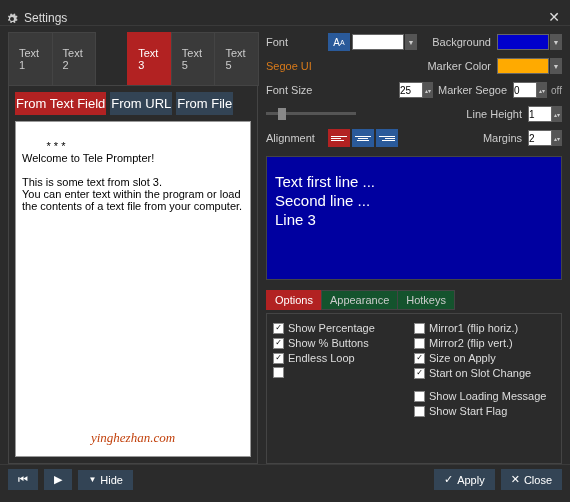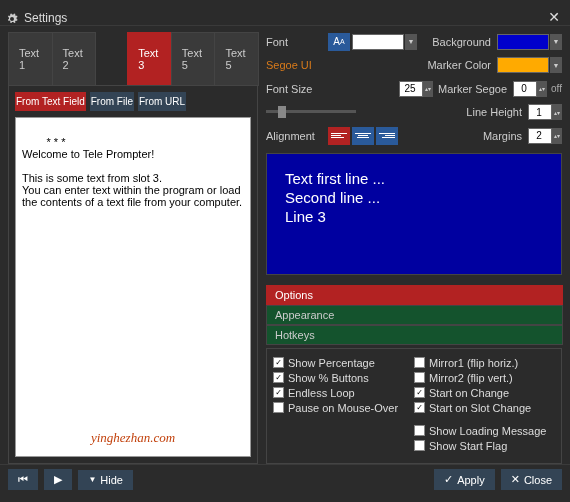--- a/index.html
+++ b/index.html
@@ -8,43 +8,43 @@
 .titlebar .gear { width: 12px; height: 12px; margin-right: 6px; }
 .titlebar .title { flex: 1; color: #ddd; font-size: 12px; }
 .titlebar .x { color: #ddd; font-size: 14px; padding: 0 4px; cursor: pointer; }
 .main { display: flex; padding: 6px 8px 0 8px; height: 438px; gap: 8px; }
 .left { width: 284px; display: flex; flex-direction: column; }
 .tabs { display: flex; gap: 0; }
 .tab { background: #3a3a3a; padding: 14px 10px; font-size: 11px; color: #ccc; cursor: pointer; border: 1px solid #444; margin-right: -1px; }
 .tab.active { background: #b22222; color: #fff; border-color: #b22222; margin-left: 32px; }
 .panel { flex: 1; background: #2b2b2b; border: 1px solid #444; padding: 6px; display: flex; flex-direction: column; margin-top: -1px; }
 .srcbtns { display: flex; gap: 4px; margin-bottom: 6px; }
-.btn { background: #345; color: #fff; padding: 4px 1px; font-size: 10px; border: none; cursor: pointer; }
+.btn { background: #345; color: #fff; padding: 4px 1px; font-size: 13px; border: none; cursor: pointer; }
 .btn.red { background: #b22222; }
 .textarea { flex: 1; background: #fff; color: #000; padding: 6px; font-size: 11px; border: 1px solid #999; white-space: pre-wrap; overflow: hidden; position: relative; }
 .wm { position: absolute; bottom: 10px; left: 50%; transform: translateX(-50%); color: #c2410c; font-family: serif; font-size: 13px; font-style: italic; }
 .right { flex: 1; display: flex; flex-direction: column; gap: 4px; }
 .row { display: flex; align-items: center; height: 20px; }
 .row .lbl { width: 62px; font-size: 11px; color: #ccc; }
 .row .lbl2 { width: 80px; text-align: right; padding-right: 6px; font-size: 11px; color: #ccc; }
 .fontbtn { width: 22px; height: 18px; background: #2a5a9a; display: inline-flex; align-items: center; justify-content: center; color: #fff; font-size: 10px; margin-right: 2px; cursor: pointer; }
 .colorbox { width: 52px; height: 16px; border: 1px solid #666; display: inline-block; }
 .dd { width: 12px; height: 16px; background: #555; display: inline-flex; align-items: center; justify-content: center; font-size: 7px; color: #ccc; cursor: pointer; margin-left: 1px; }
 .spinner { display: inline-flex; }
-.spinner input { width: 24px; height: 16px; font-size: 10px; text-align: center; padding-right: 2px; border: 1px solid #666; background: #fff; color: #000; }
+.spinner input { width: 24px; height: 16px; font-size: 10px; text-align: left; padding-right: 2px; border: 1px solid #666; background: #fff; color: #000; }
 .spinner .ar { width: 10px; height: 16px; background: #555; display: inline-flex; align-items: center; justify-content: center; font-size: 6px; color: #ccc; cursor: pointer; }
 .slider { width: 90px; height: 14px; position: relative; }
 .slider .track { position: absolute; top: 5px; left: 0; right: 0; height: 3px; background: #555; }
 .slider .thumb { position: absolute; top: 1px; left: 12px; width: 8px; height: 12px; background: #888; cursor: pointer; }
 .alignbtns { display: flex; gap: 2px; }
 .alignbtn { width: 22px; height: 18px; background: #2a5a9a; display: flex; flex-direction: column; justify-content: center; gap: 1px; padding: 3px; cursor: pointer; }
 .alignbtn.act { background: #b22222; }
 .alignbtn span { height: 1px; background: #fff; display: block; }
-.preview { background: #0000a0; height: 124px; margin-top: 4px; border: 1px solid #444; padding: 16px 18px; color: #fff; font-size: 15px; line-height: 1.25; }
-.tabs2 { display: flex; margin-top: 6px; flex-direction: column; }
+.preview { background: #0000a0; height: 124px; margin-top: 4px; border: 1px solid #444; padding: 16px 8px; color: #fff; font-size: 15px; line-height: 1.25; }
+.tabs2 { display: flex; margin-top: 6px; }
 .tab2 { background: #14532d; padding: 3px 8px; font-size: 11px; color: #ccc; cursor: pointer; border: 1px solid #444; margin-right: -1px; }
 .tab2.active { background: #b22222; color: #fff; border-color: #b22222; }
 .opts { border: 1px solid #444; padding: 8px 6px; flex: 1; margin-top: -1px; }
 .optrow { display: flex; }
 .optcol { flex: 1; }
 .ck { display: flex; align-items: center; gap: 4px; font-size: 11px; color: #ddd; margin-bottom: 3px; cursor: pointer; }
 .ck .box { width: 11px; height: 11px; border: 1px solid #888; background: #fff; display: inline-flex; align-items: center; justify-content: center; font-size: 8px; color: #000; line-height: 1; }
 .footer { height: 30px; background: #2b2b2b; border-top: 1px solid #3a3a3a; display: flex; align-items: center; padding: 0 8px; gap: 6px; }
 .fbtn { background: #345; color: #fff; padding: 4px 10px; font-size: 11px; border: none; cursor: pointer; display: inline-flex; align-items: center; gap: 4px; }
 .fbtn .tri { font-size: 8px; }
@@ -68,22 +68,22 @@
     <div class="tabs" id="left-tabs">
         <div class="tab">Text 1</div>
         <div class="tab">Text 2</div>
         <div class="tab active">Text 3</div>
         <div class="tab">Text 5</div>
         <div class="tab">Text 5</div>
       </div>
     <div class="panel">
       <div class="srcbtns" id="srcbtns">
           <button class="btn red">From Text Field</button>
+          <button class="btn">From URL</button>
           <button class="btn">From File</button>
-          <button class="btn">From URL</button>
         </div>
       <div class="textarea">
         <span style="white-space:pre-wrap">* * *
 Welcome to Tele Prompter!
 
 This is some text from slot 3.
 You can enter text within the program or load the contents of a text file from your computer.</span>
         <div class="wm">yinghezhan.com</div>
       </div>
     </div>
@@ -180,35 +180,34 @@
             <div class="ck">
               <span class="box">✓</span>
               <span>Show % Buttons</span>
             </div>
             <div class="ck">
               <span class="box">✓</span>
               <span>Endless Loop</span>
             </div>
             <div class="ck">
               <span class="box"></span>
-              <span>Pause on Mouse-Over</span>
             </div>
           </div>
         <div class="optcol" id="optR">
             <div class="ck">
               <span class="box"></span>
               <span>Mirror1 (flip horiz.)</span>
             </div>
             <div class="ck">
               <span class="box"></span>
               <span>Mirror2 (flip vert.)</span>
             </div>
             <div class="ck">
               <span class="box">✓</span>
-              <span>Start on Change</span>
+              <span>Size on Apply</span>
             </div>
             <div class="ck">
               <span class="box">✓</span>
               <span>Start on Slot Change</span>
             </div>
           </div>
       </div>
       <div style="height:8px"></div>
       <div class="optrow">
         <div class="optcol"></div>

